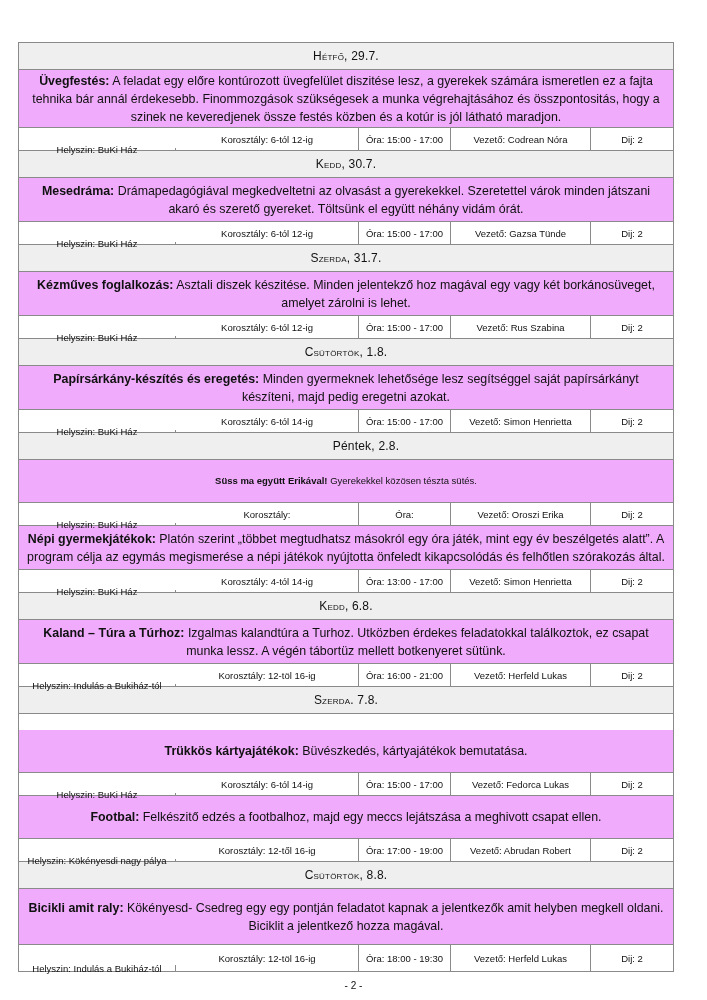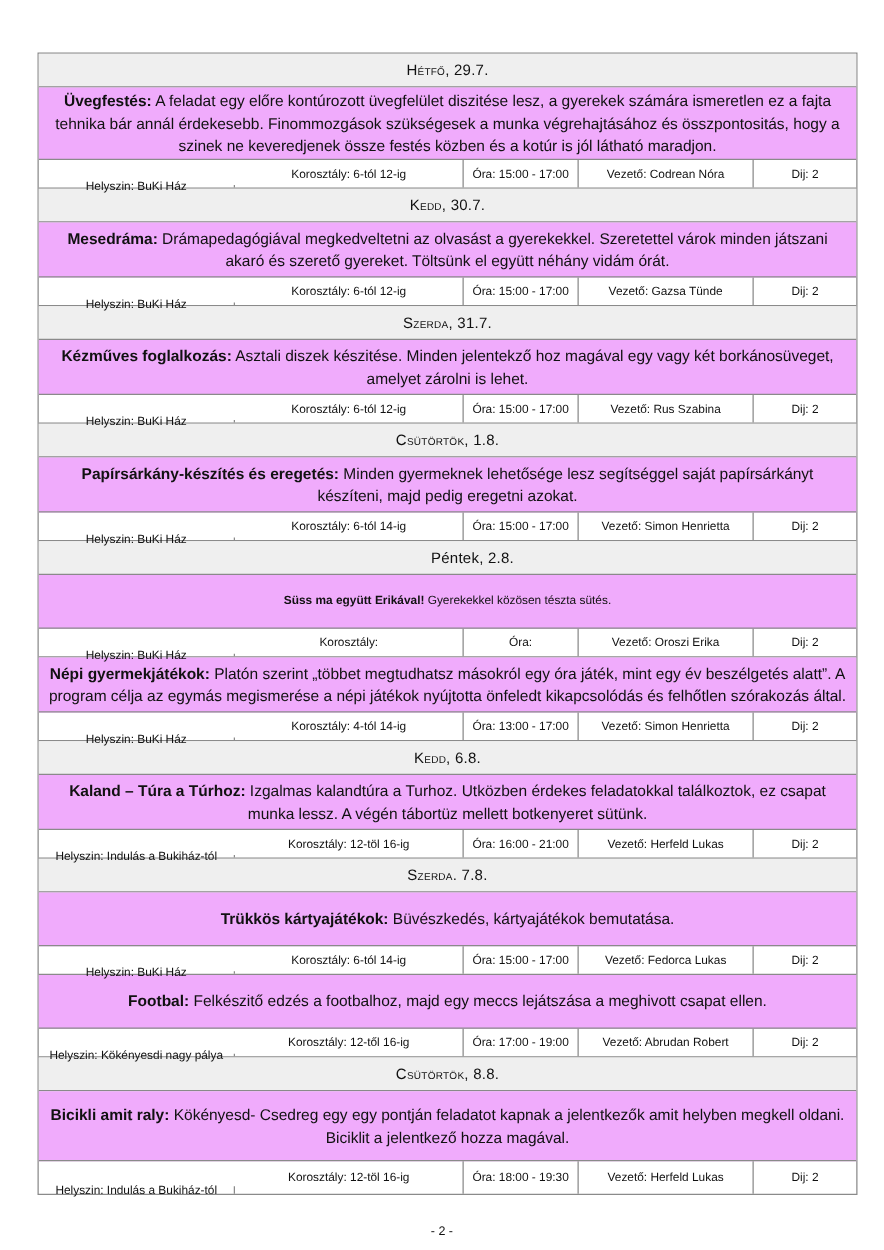--- a/index.html
+++ b/index.html
@@ -1,17 +1,17 @@
 <!DOCTYPE html>
 <html><head>
   <meta charset="utf-8">
   <style>
     html, body { margin: 0; padding: 0; background: #ffffff; }
     body { width: 707px; height: 1000px; position: relative; font-family: "Liberation Sans", sans-serif; color: #111; }
-    .sheet { position: absolute; left: 30px; top: 42px; width: 656px; border: 1px solid #8a8a8a; box-sizing: border-box; }
+    .sheet { position: absolute; left: 18px; top: 42px; width: 656px; border: 1px solid #8a8a8a; box-sizing: border-box; }
     .row { display: flex; border-bottom: 1px solid #8a8a8a; box-sizing: border-box; }
     .row:last-child { border-bottom: none; }
     .day { background: #efefef; height: 27px; align-items: center; justify-content: center; font-size: 12px; font-variant: small-caps; letter-spacing: 0.2px; }
     .desc { background: #f0abfc; justify-content: center; align-items: center; text-align: center; font-size: 12.4px; line-height: 18px; padding: 21px 8px; }
     .desc.small { font-size: 9.5px; }
     .desc b { font-weight: bold; }
     .meta { height: 23px; font-size: 9.5px; }
     .meta > div { display: flex; align-items: center; justify-content: center; border-right: 1px solid #8a8a8a; box-sizing: border-box; white-space: nowrap; }
     .meta > div:last-child { border-right: none; }
     .c1 { width: 157px; margin-top: 20px; } .c2 { width: 183px; } .c3 { width: 92px; } .c4 { width: 140px; } .c5 { flex: 1; }
@@ -105,21 +105,21 @@
     <div class="row meta">
       <div class="c1">Helyszin: Indulás a Bukiház-tól</div>
       <div class="c2">Korosztály: 12-töl 16-ig</div>
       <div class="c3">Óra: 16:00 - 21:00</div>
       <div class="c4">Vezető: Herfeld Lukas</div>
       <div class="c5">Dij: 2</div>
     </div>
     <div class="row day">
       <span>Szerda. 7.8.</span>
     </div>
-    <div class="row desc" style="height: 39px; box-sizing: border-box;">
+    <div class="row desc" style="height: 39px; box-sizing: border-box; margin-top: 16px;">
       <span><b>Trükkös kártyajátékok:</b><span> Büvészkedés, kártyajátékok bemutatása.</span></span>
     </div>
     <div class="row meta">
       <div class="c1">Helyszin: BuKi Ház</div>
       <div class="c2">Korosztály: 6-tól 14-ig</div>
       <div class="c3">Óra: 15:00 - 17:00</div>
       <div class="c4">Vezető: Fedorca Lukas</div>
       <div class="c5">Dij: 2</div>
     </div>
     <div class="row desc" style="height: 25px; box-sizing: border-box;">

